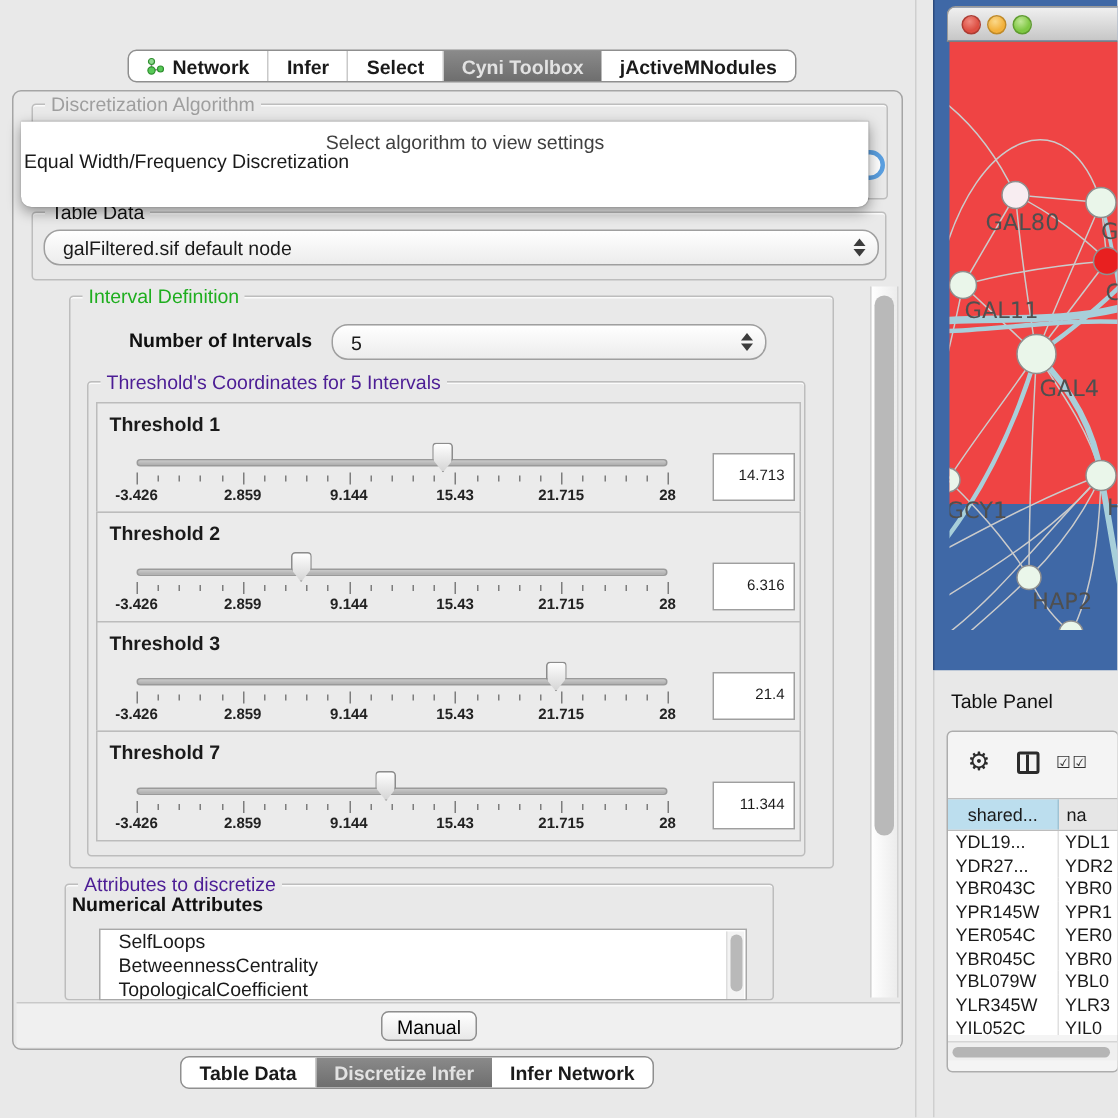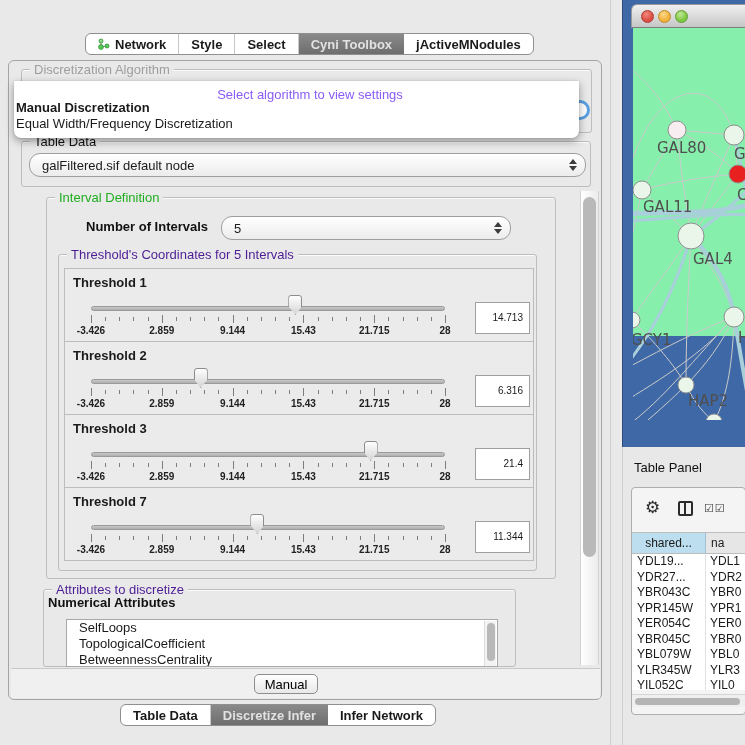--- a/index.html
+++ b/index.html
@@ -37,21 +37,21 @@
   
   .combo { position:absolute; background:linear-gradient(#ffffff,#ececec); border:1px solid #9f9f9f; border-radius:11px; display:flex; align-items:center; font-size:13px; padding:0 8px 0 12px; }
   .combo .txt { flex:1; overflow:hidden; white-space:nowrap; }
   .spinner { margin-left:auto; display:flex; flex-direction:column; align-items:center; gap:2px; }
   .spinner .up { width:0; height:0; border-left:4px solid transparent; border-right:4px solid transparent; border-bottom:5px solid #3c3c3c; }
   .spinner .dn { width:0; height:0; border-left:4px solid transparent; border-right:4px solid transparent; border-top:5px solid #3c3c3c; }
 
   
   .alg-combo-fragment { position:absolute; left:527px; top:39px; width:54px; height:20px; border:3px solid #5a9fe0; border-radius:10px; background:#fff; z-index:10; }
   .popup { position:absolute; left:5px; top:20px; width:565px; height:57px; background:#fff; border-radius:0 0 7px 7px; box-shadow:0 3px 9px rgba(0,0,0,.38), 0 0 1px rgba(0,0,0,.3); z-index:50; }
-  .popup-placeholder { text-align:center; color:#8b5cf6; font-size:13px; padding-top:6px; height:19px;margin-left:27px; }
+  .popup-placeholder { text-align:center; color:#404040; font-size:13px; padding-top:6px; height:19px;margin-left:27px; }
   .popup-opt { font-size:13px; height:16px; padding-left:2px; white-space:nowrap; }
   .popup-opt.bold { font-weight:bold; }
 
   
   .viewport { position:absolute; left:6px; top:128px; width:592px; height:478px; overflow:hidden; }
   .vscrollbar { position:absolute; left:565px; top:2px; width:19px; height:474px; background:linear-gradient(to right,#ffffff,#ececec); border-left:1px solid #d2d2d2; border-right:1px solid #d2d2d2; }
   .vscrollbar .thumb { position:absolute; left:2px; top:6px; width:13px; height:360px; background:#b9b9b9; border-radius:7px; }
 
   .bold-label { position:absolute; font-size:13px; font-weight:bold; color:#111; white-space:nowrap; }
 
@@ -79,21 +79,21 @@
   
   .net-icon { width:12px; height:12px; display:inline-block; }
 
   
   #network-window { position:absolute; left:622px; top:0; width:123px; height:447px; background:#3f68a6; border-left:1px solid #2c4a7c; }
   .mac-titlebar { position:absolute; left:8px; top:4px; width:115px; height:24px; background:linear-gradient(#f0f0f0,#c6c6c6); border:1px solid #999; border-bottom:1px solid #7d7d7d; border-radius:6px 0 0 0; }
   .light { position:absolute; top:5px; width:13px; height:13px; border-radius:50%; }
   .light.red { left:9px; background:radial-gradient(circle at 40% 30%, #f0897f, #dd4f43 60%); border:1px solid #ad3c33; }
   .light.yellow { left:26px; background:radial-gradient(circle at 40% 30%, #fbd98a, #f2b13c 60%); border:1px solid #c08a27; }
   .light.green { left:43px; background:radial-gradient(circle at 40% 30%, #c1e796, #7fc843 60%); border:1px solid #5f9c2f; }
-  .net-canvas { position:absolute; left:10px; top:28px; width:113px; height:308px; background:#86efac; }
+  .net-canvas { position:absolute; left:10px; top:28px; width:113px; height:308px; background:#ef4444; }
 
   
   #table-panel { position:absolute; left:622px; top:447px; width:123px; height:298px; background:#e8e8e8; border-left:1px solid #cfcfcf; }
   .tp-header { position:absolute; left:11px; top:13px; font-size:13px; color:#111; }
   .tp-card { position:absolute; left:8px; top:40px; width:115px; height:228px; background:#f4f4f4; border:1px solid #adadad; border-radius:4px; overflow:hidden; }
   .tp-toolbar { position:absolute; left:0; top:0; width:115px; height:44px; }
   .gear { position:absolute; left:13px; top:9px; font-size:17px; color:#2b2b2b; }
   .cols-icon { position:absolute; left:46px; top:13px; width:15px; height:15px; border:2px solid #2b2b2b; border-radius:2px; }
   .cols-icon::after { content:""; position:absolute; left:4px; top:0; width:2px; height:11px; background:#2b2b2b; }
   .checks { position:absolute; left:72px; top:14px; font-size:11px; letter-spacing:1px; color:#333; }
@@ -120,21 +120,21 @@
         <svg class="net-icon" viewBox="0 0 12 12">
           <line x1="3" y1="3" x2="3" y2="9" stroke="#888" stroke-width="1"></line>
           <line x1="3" y1="9" x2="9" y2="8" stroke="#888" stroke-width="1"></line>
           <circle cx="3" cy="3" r="2" fill="#8fd98f" stroke="#2f8f2f" stroke-width="0.8"></circle>
           <circle cx="3" cy="9" r="2.4" fill="#57c957" stroke="#2f8f2f" stroke-width="0.8"></circle>
           <circle cx="9" cy="8" r="2" fill="#57c957" stroke="#2f8f2f" stroke-width="0.8"></circle>
         </svg>
         <span>Network</span>
       </div>
       <div class="seg">
-          <span>Style</span>
+          <span>Infer</span>
         </div>
       <div class="seg">
           <span>Select</span>
         </div>
       <div class="seg selected">
           <span>Cyni Toolbox</span>
         </div>
       <div class="seg">
           <span>jActiveMNodules</span>
         </div>
@@ -142,21 +142,20 @@
 
     <div class="main-panel">
 
       <div class="group" style="left:12px; top:8px; width:571px; height:64px;">
         <span class="gtitle faint">Discretization Algorithm</span>
       </div>
       <div class="alg-combo-fragment"></div>
 
       <div class="popup">
         <div class="popup-placeholder">Select algorithm to view settings</div>
-        <div class="popup-opt bold">Manual Discretization</div>
         <div class="popup-opt">Equal Width/Frequency Discretization</div>
       </div>
 
       <div class="group" style="left:12px; top:80px; width:570px; height:46px;">
         <span class="gtitle dark">Table Data</span>
       </div>
       <div class="combo" style="left:20px; top:92px; width:557px; height:24px;">
         <span class="txt">galFiltered.sif default node</span>
         <span class="spinner">
             <span class="up"></span>
@@ -336,22 +335,22 @@
             </div>
         </div>
 
         <div class="group" style="left:28px; top:400px; width:473px; height:78px;">
           <span class="gtitle blue">Attributes to discretize</span>
         </div>
         <span class="bold-label" style="left:33px; top:406px;">Numerical Attributes</span>
         <div class="listbox" style="left:51px; top:430px; width:432px; height:48px;">
           <ul id="attr-list">
               <li>SelfLoops</li>
+              <li>BetweennessCentrality</li>
               <li>TopologicalCoefficient</li>
-              <li>BetweennessCentrality</li>
             </ul>
           <div class="list-vscroll">
               <div class="thumb"></div>
             </div>
         </div>
 
         <div class="vscrollbar">
           <div class="thumb"></div>
         </div>
       </div>

